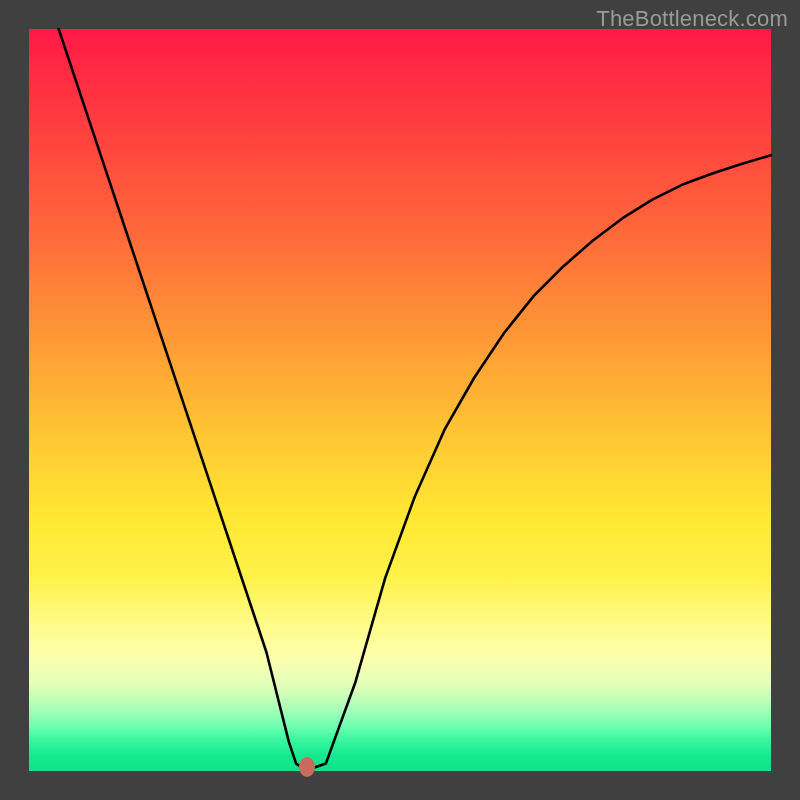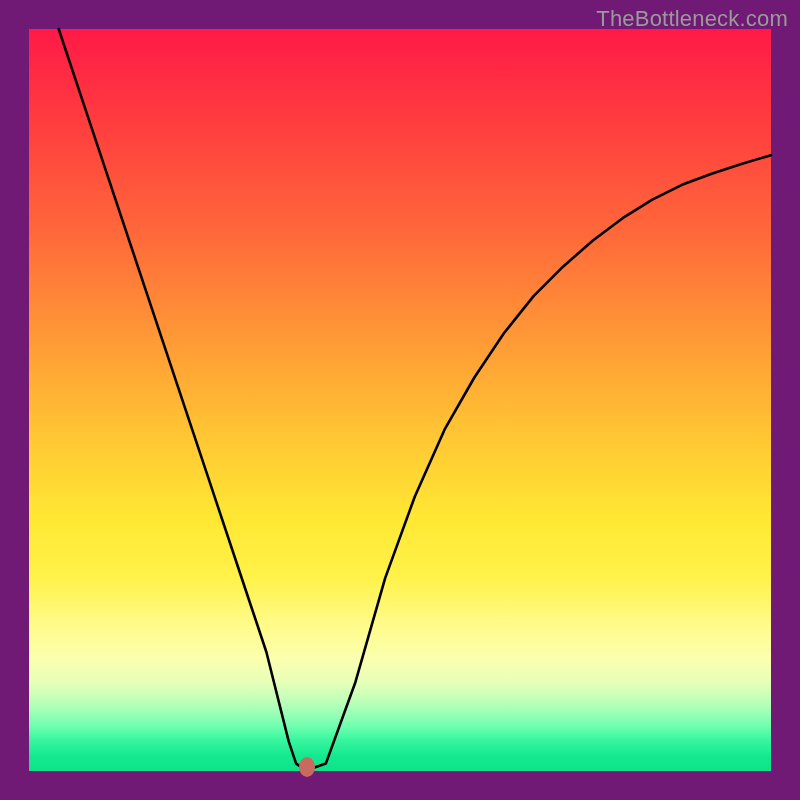--- a/index.html
+++ b/index.html
@@ -8,21 +8,21 @@
     width: 800px;
     height: 800px;
     overflow: hidden;
     background: #000;
     font-family: Arial, Helvetica, sans-serif;
   }
   .frame {
     position: relative;
     width: 800px;
     height: 800px;
-    background: #701a75;
+    background: #404040;
   }
   .plot-area {
     position: absolute;
     left: 29px;
     top: 29px;
     width: 742px;
     height: 742px;
     
     background: linear-gradient(to bottom,
       #ff1a47 0%,

